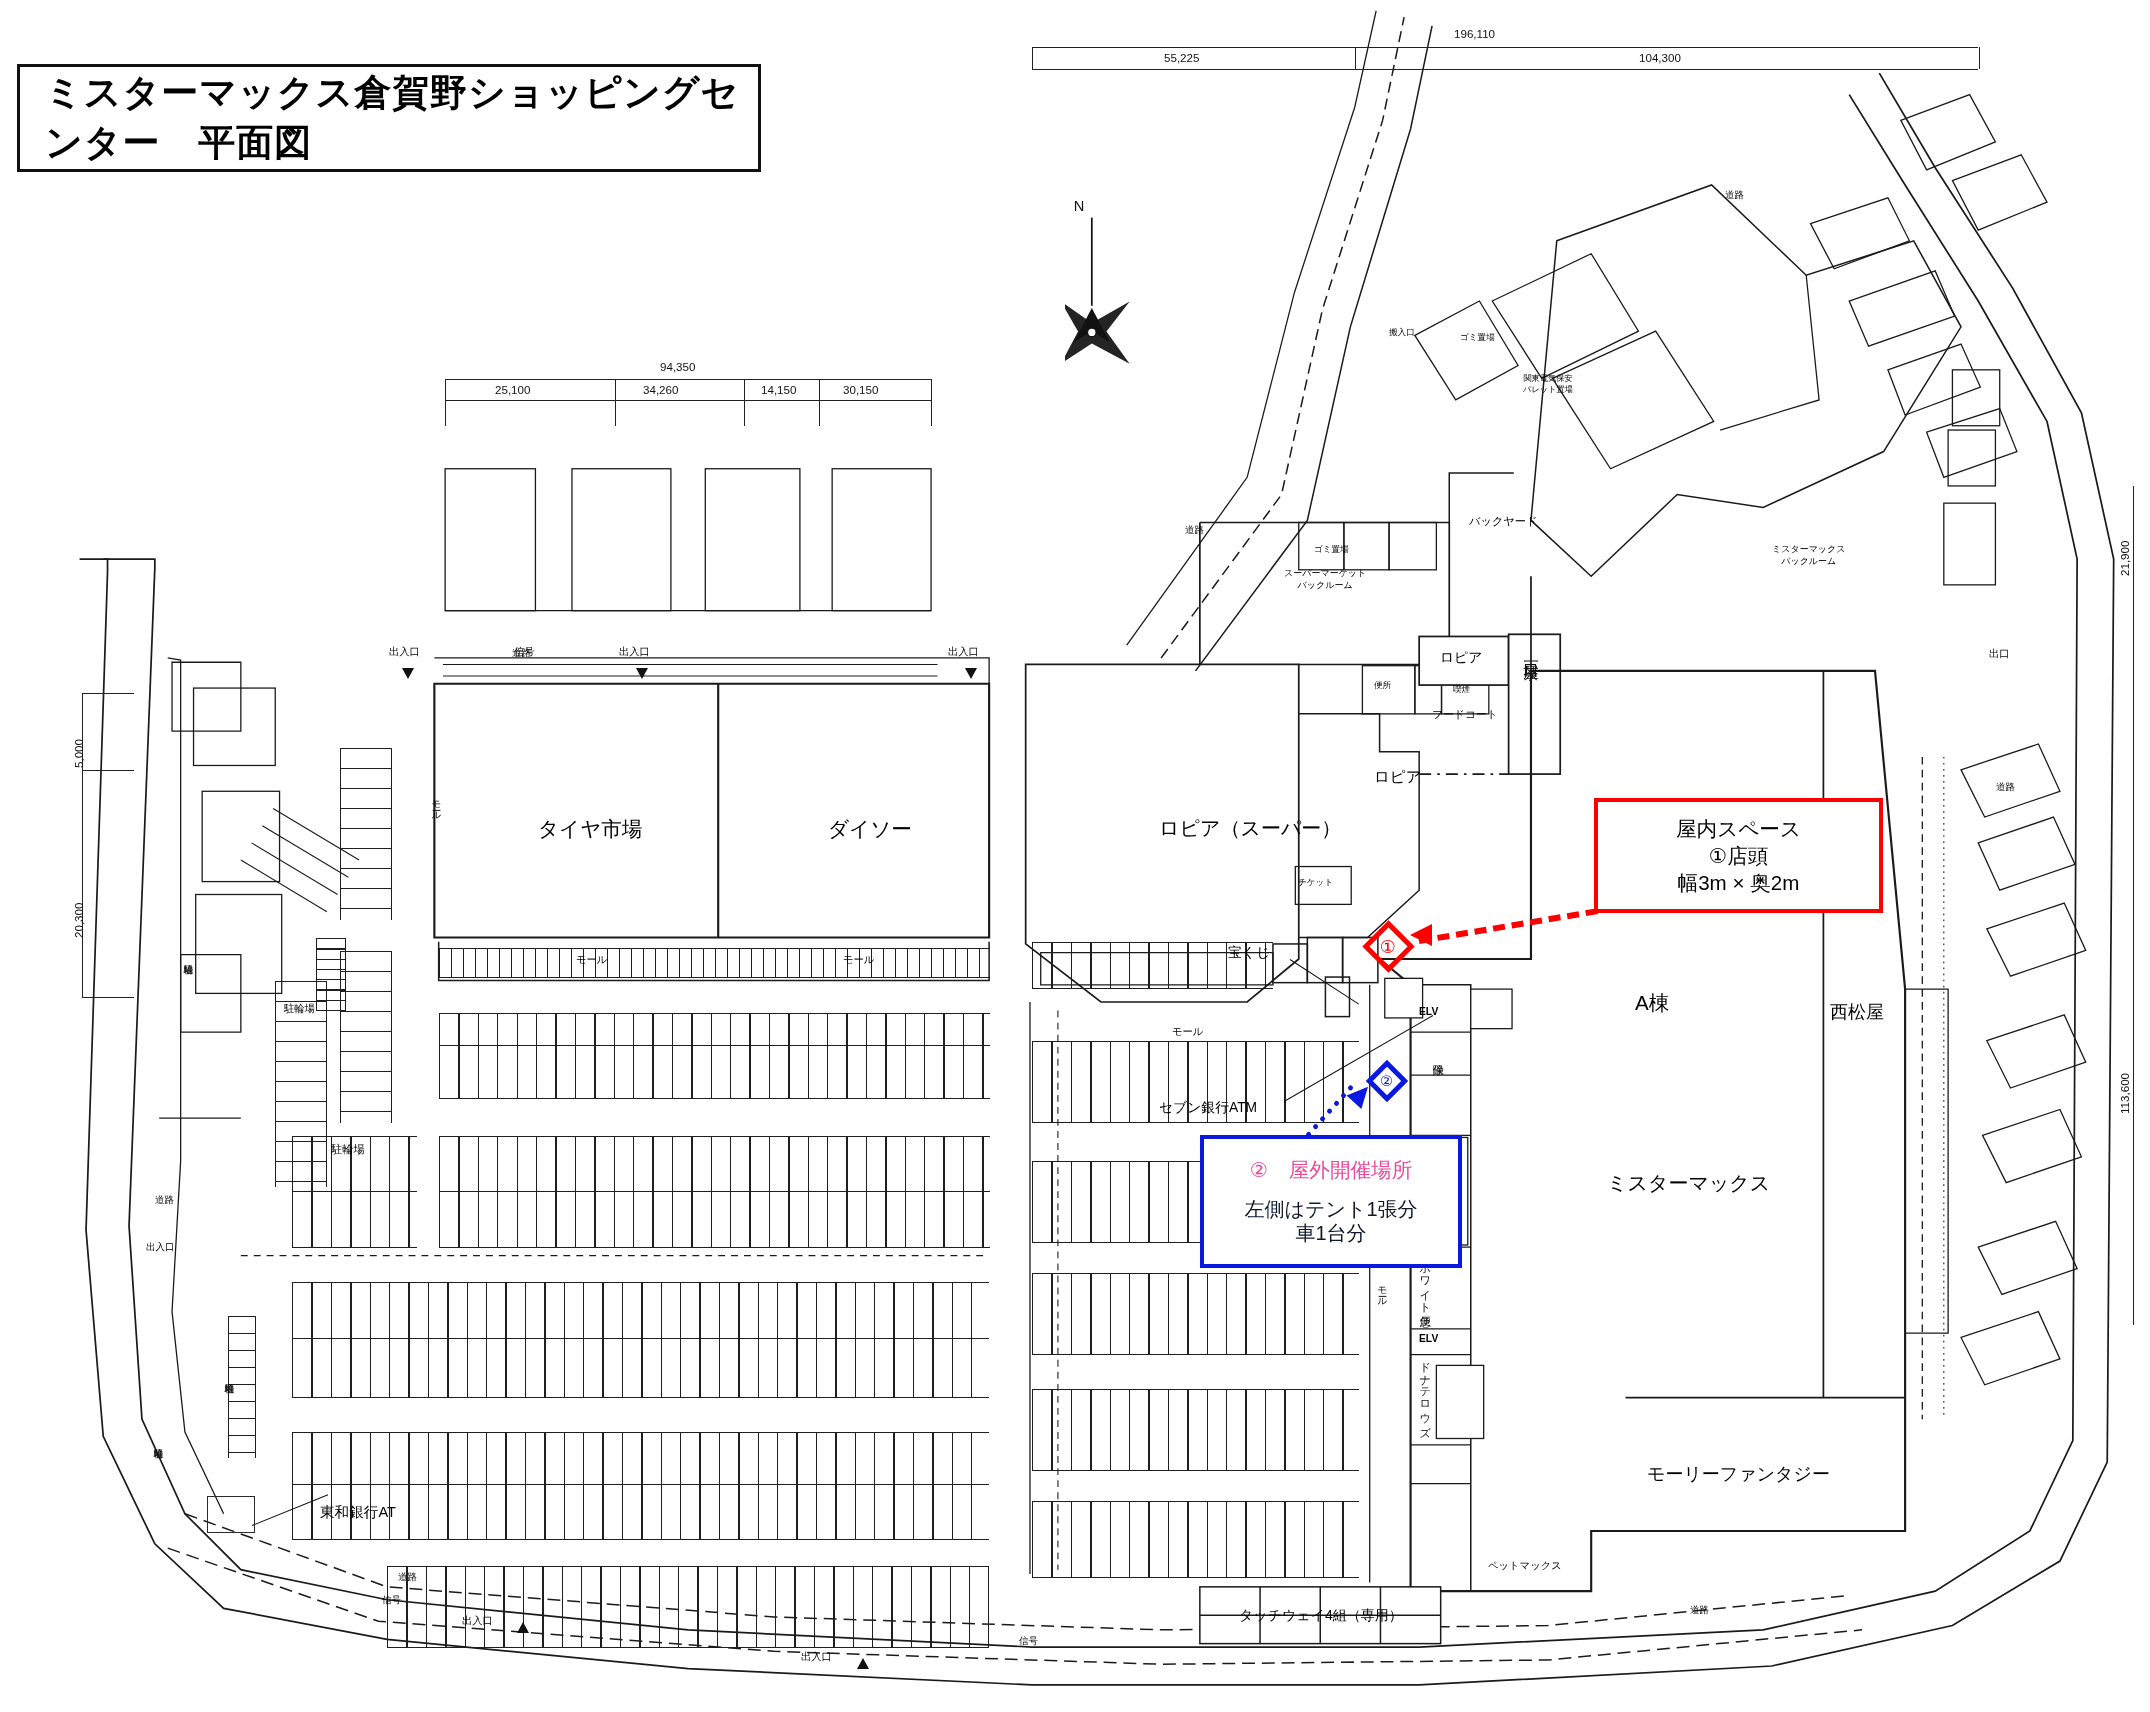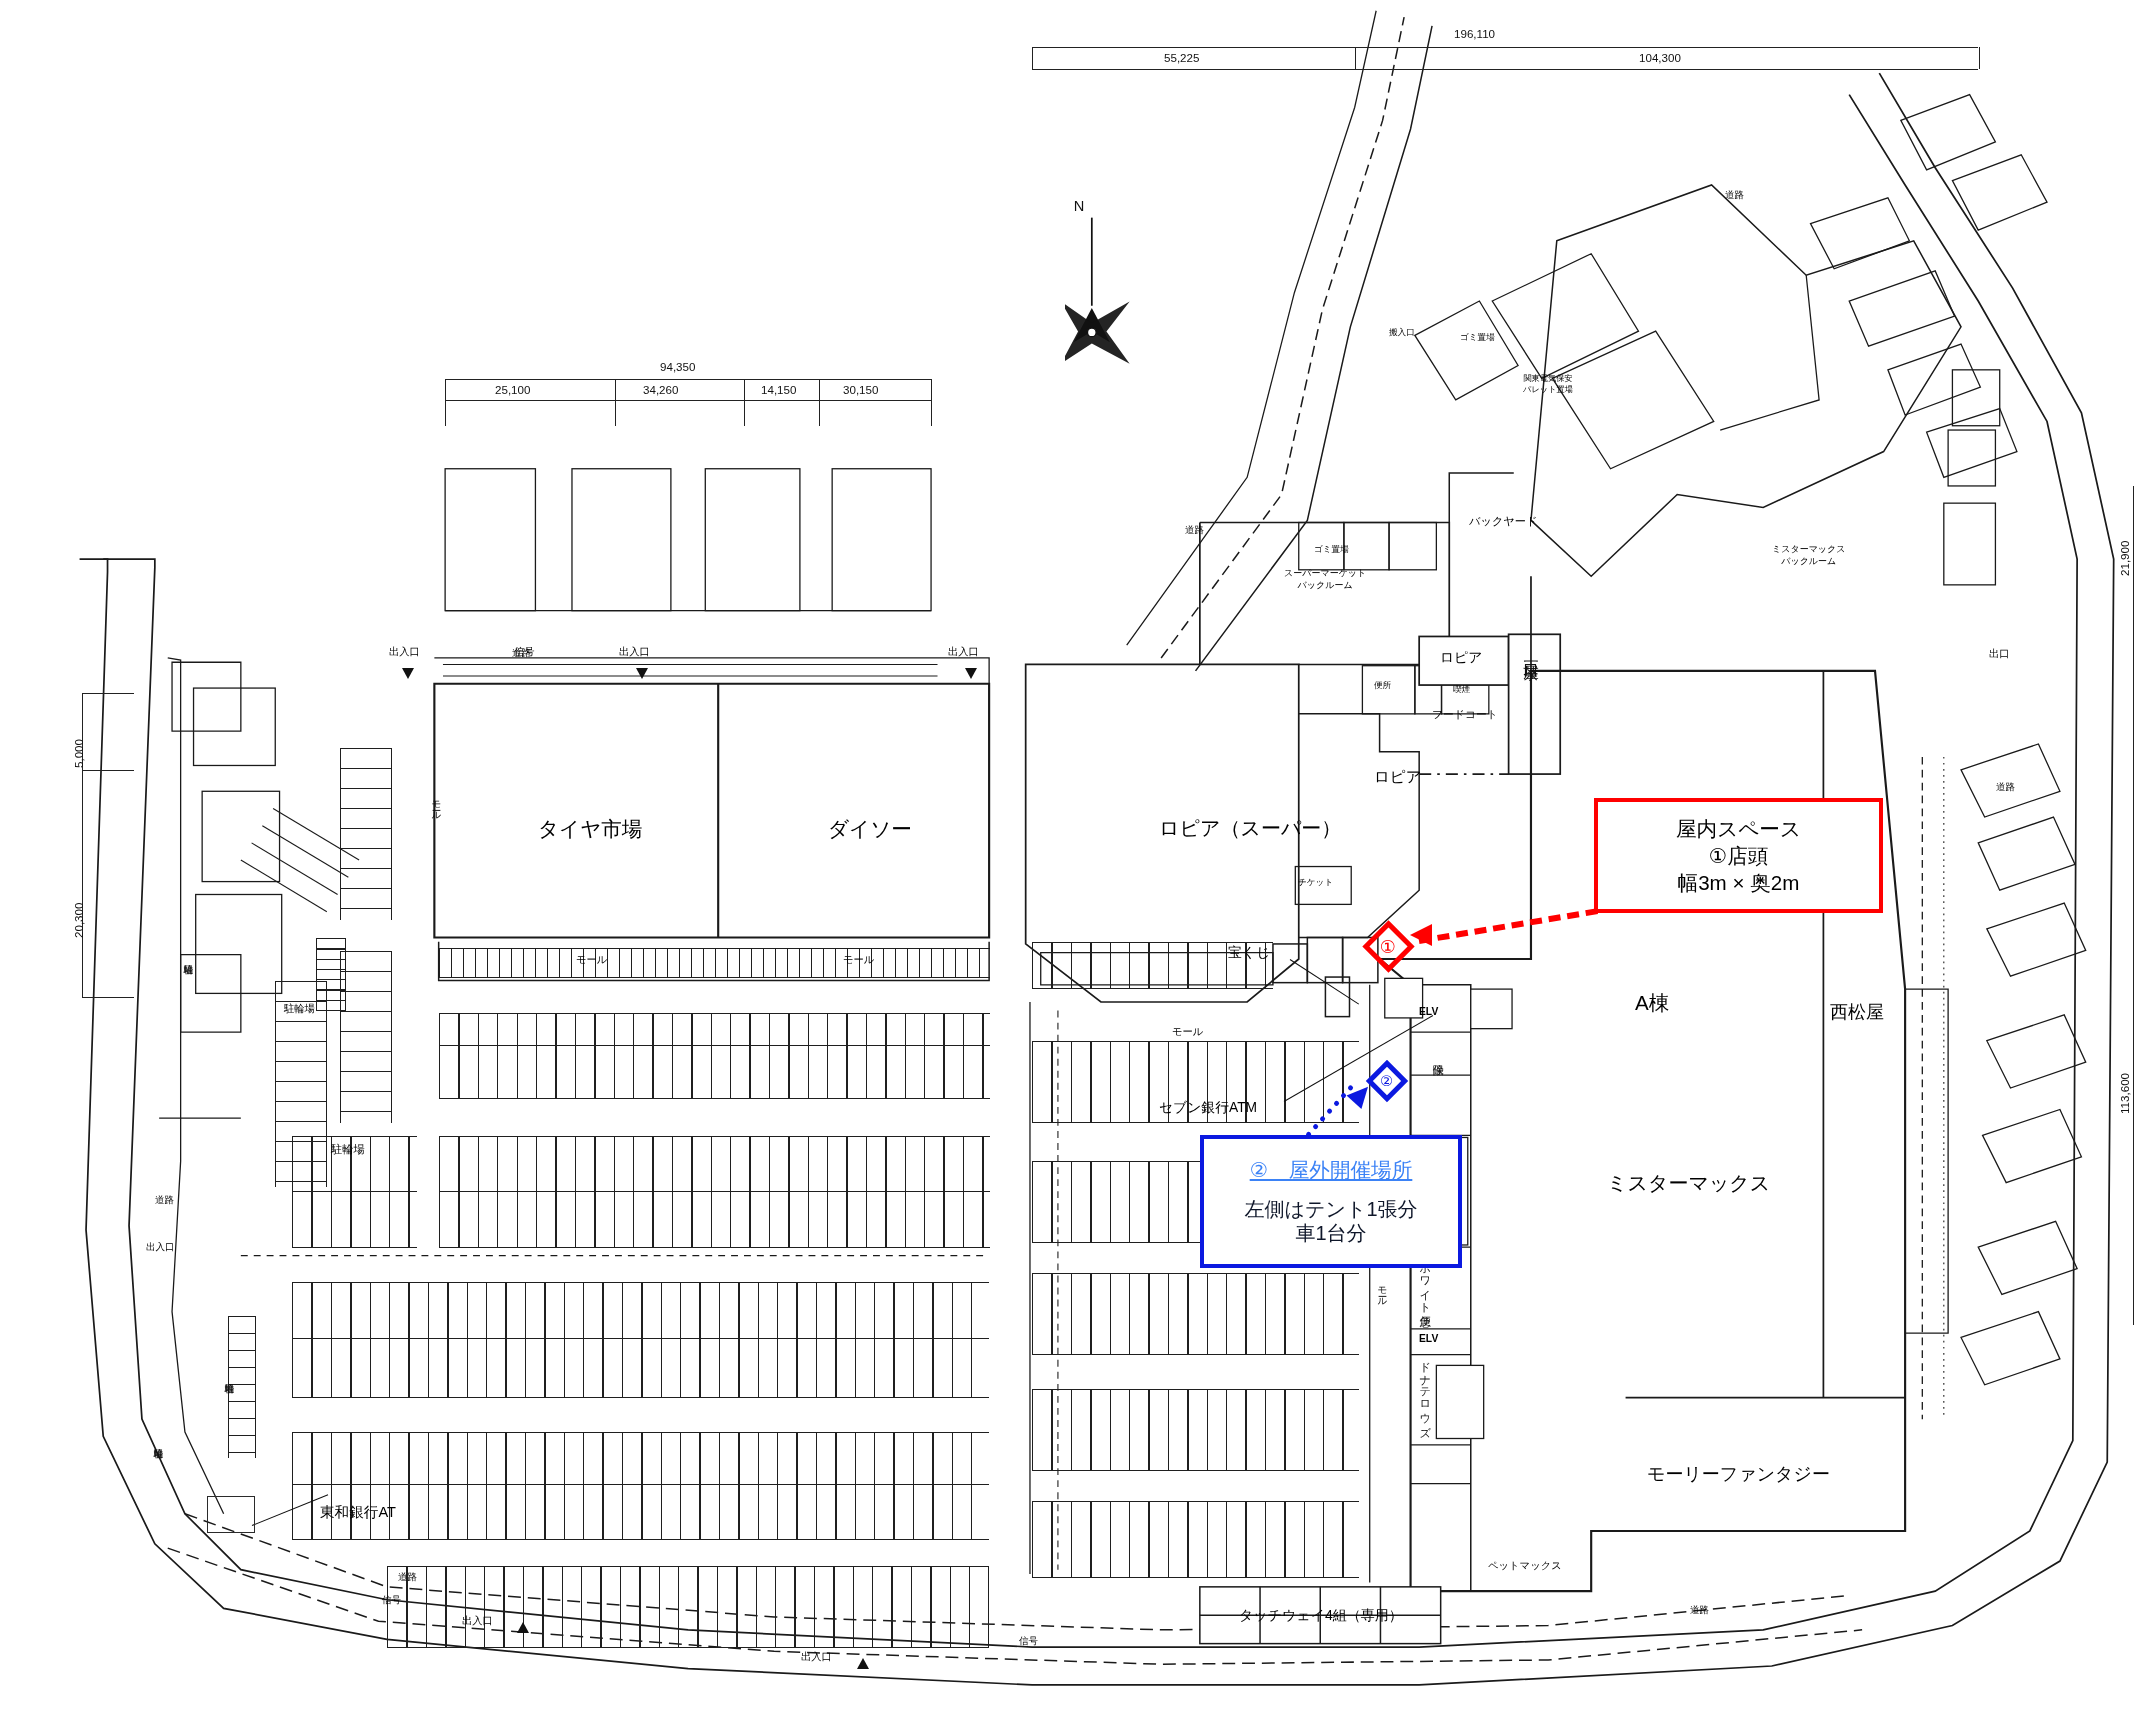--- a/index.html
+++ b/index.html
@@ -63,21 +63,21 @@
   }
   #callout-indoor{
     left:1594px;top:798px;width:289px;height:115px;
     border:4.7px solid #ff0000;
   }
   #callout-indoor div{font-size:20.6px;color:#000;line-height:1.32;font-weight:500;}
   #callout-outdoor{
     left:1200px;top:1135px;width:262px;height:133px;
     border:4.7px solid #0b19e0;
   }
-  #callout-outdoor .c2-title{font-size:20.6px;color:#3b82f6;line-height:1.3;margin-bottom:13px;text-decoration:underline;}
+  #callout-outdoor .c2-title{font-size:20.6px;color:#ec4899;line-height:1.3;margin-bottom:13px;}
   #callout-outdoor .c2-sub{font-size:20px;color:#0f172a;line-height:1.24;}
 
   
   .diamond{
     position:absolute;display:flex;align-items:center;justify-content:center;
     transform:rotate(45deg);box-sizing:border-box;
   }
   .diamond > span{transform:rotate(-45deg);font-size:18px;line-height:1;}
   #marker-1{left:1370px;top:928px;width:37px;height:37px;border:5.6px solid #ff0000;}
   #marker-1 > span{color:#ff0000;}
@@ -354,20 +354,23 @@
   <div class="dim-line" style="left:82px;top:693px;width:52px;"></div>
   <div class="dim-line" style="left:82px;top:770px;width:52px;"></div>
   <div class="dim-line" style="left:82px;top:997px;width:52px;"></div>
   <div class="dim-txt-v" style="left:72px;top:768px;">5,000</div>
   <div class="dim-txt-v" style="left:72px;top:938px;">20,300</div>
 
   <div class="dim-txt-v" style="left:2118px;top:576px;">21,900</div>
   <div class="dim-txt-v" style="left:2118px;top:1114px;">113,600</div>
   <div class="dim-vline" style="left:2133px;top:486px;height:839px;"></div>
 
+  <div id="title-block" class="abs">
+    <div id="title-text">ミスターマックス倉賀野ショッピングセンター　平面図</div>
+  </div>
 
   <div id="compass">
     <svg viewBox="0 0 190 470" width="82" height="202">
       <text x="20" y="40" font-size="34" fill="#111" font-family="Liberation Sans, sans-serif">N</text>
       <line x1="62" y1="55" x2="62" y2="260" stroke="#111" stroke-width="4"></line>
       <path d="M 62,265 L 20,345 L 62,320 L 104,345 Z" fill="#111"></path>
       <path d="M 62,300 L 150,250 L 96,320 L 150,395 L 62,348 L -10,395 L 30,320 L -10,250 Z" fill="#111" opacity="0.92"></path>
       <circle cx="62" cy="322" r="10" fill="#fff" stroke="#111" stroke-width="3"></circle>
     </svg>
   </div>

